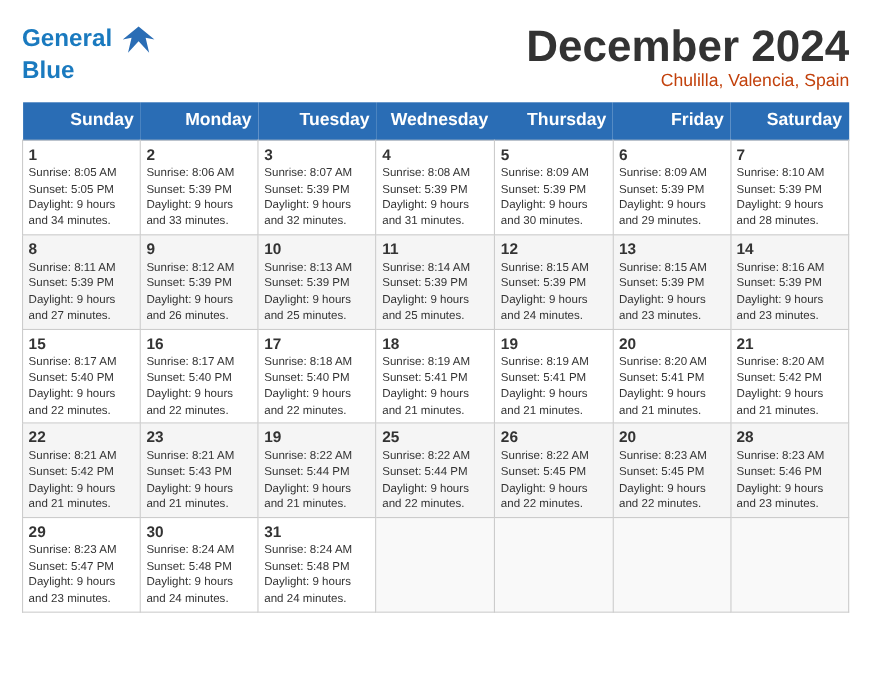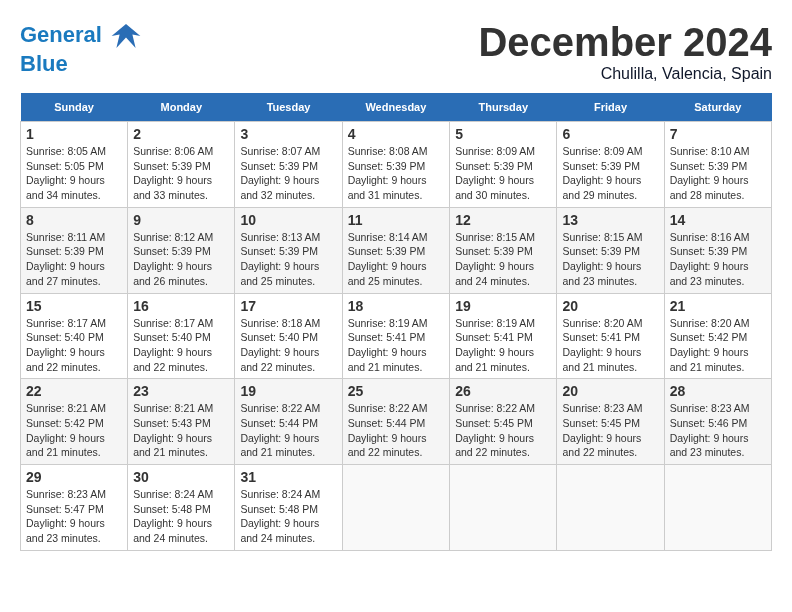--- a/index.html
+++ b/index.html
@@ -38,33 +38,33 @@
     .title-block {
       text-align: right;
     }
     .month-title {
       font-size: 40px;
       font-weight: bold;
       color: #333;
     }
     .location-title {
       font-size: 16px;
-      color: #0f172a;
+      color: #c2410c;
     }
     table {
       width: 100%;
       border-collapse: collapse;
       font-size: 11px;
     }
     thead tr th {
       background: #2a6db5;
       color: #fff;
       padding: 8px 6px;
-      text-align: center;
-      font-size: 11px;
+      text-align: right;
+      font-size: 16px;
       font-weight: bold;
     }
     tbody tr td {
       border: 1px solid #ccc;
       vertical-align: top;
       padding: 4px 5px;
       width: 108px;
       min-height: 80px;
       background: #fff;
     }

